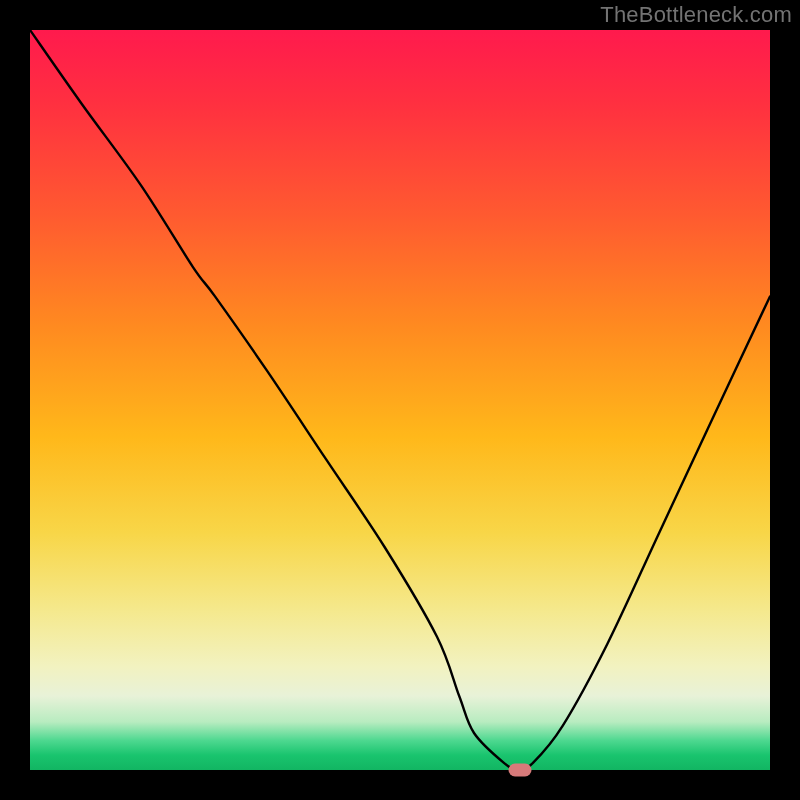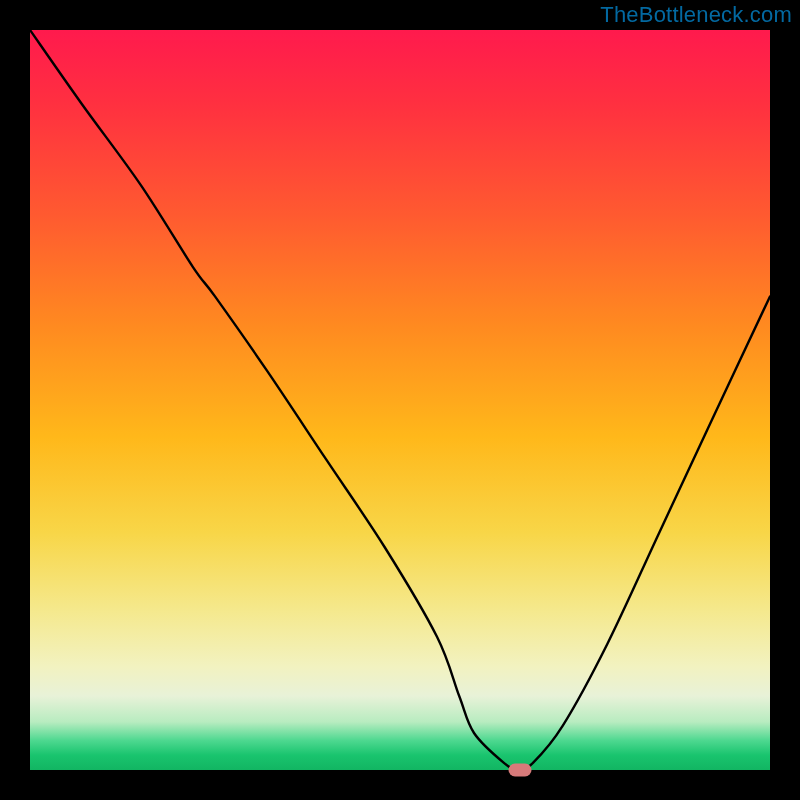--- a/index.html
+++ b/index.html
@@ -52,21 +52,21 @@
     width: 23px;
     height: 13px;
     background: #d77a7a;
     border-radius: 7px;
     transform: translate(-50%, -50%);
   }
   .watermark {
     position: absolute;
     top: 2px;
     right: 8px;
-    color: #0369a1;
+    color: #737373;
     font-size: 22px;
     font-weight: 500;
     letter-spacing: 0.2px;
     margin-left: 48px;
   }
 </style>
 </head>
 <body>
 
 <div class="frame">

